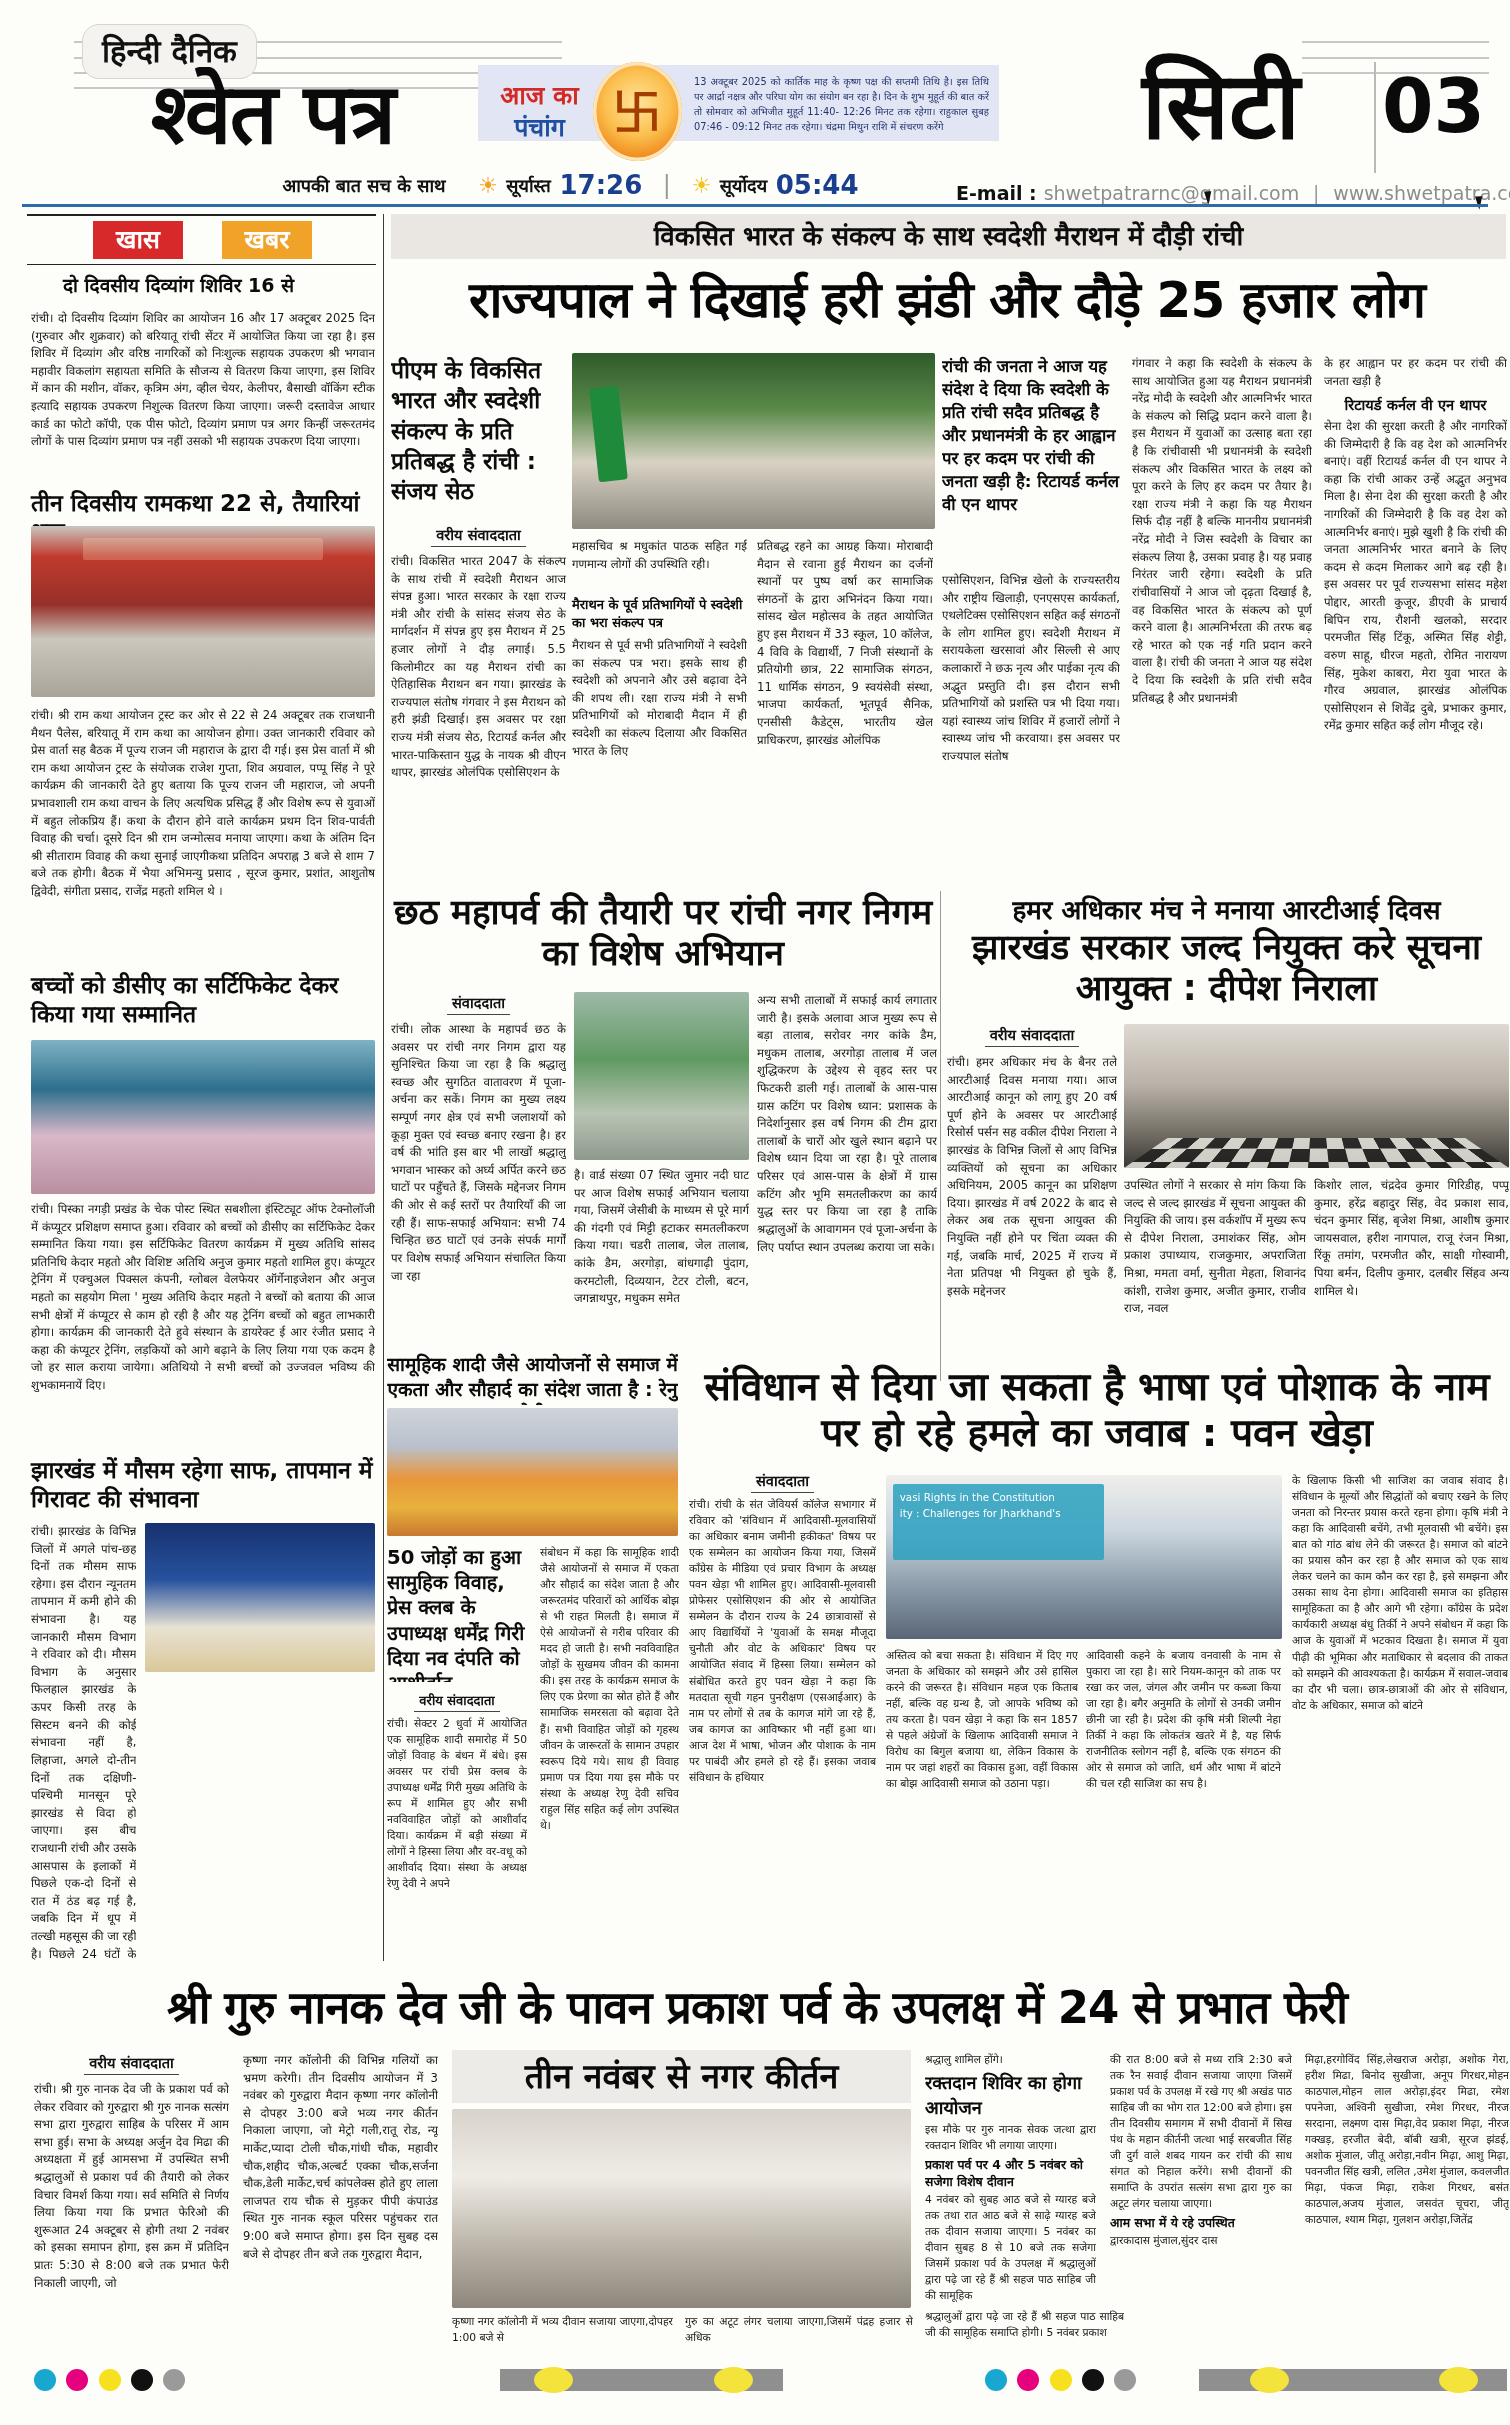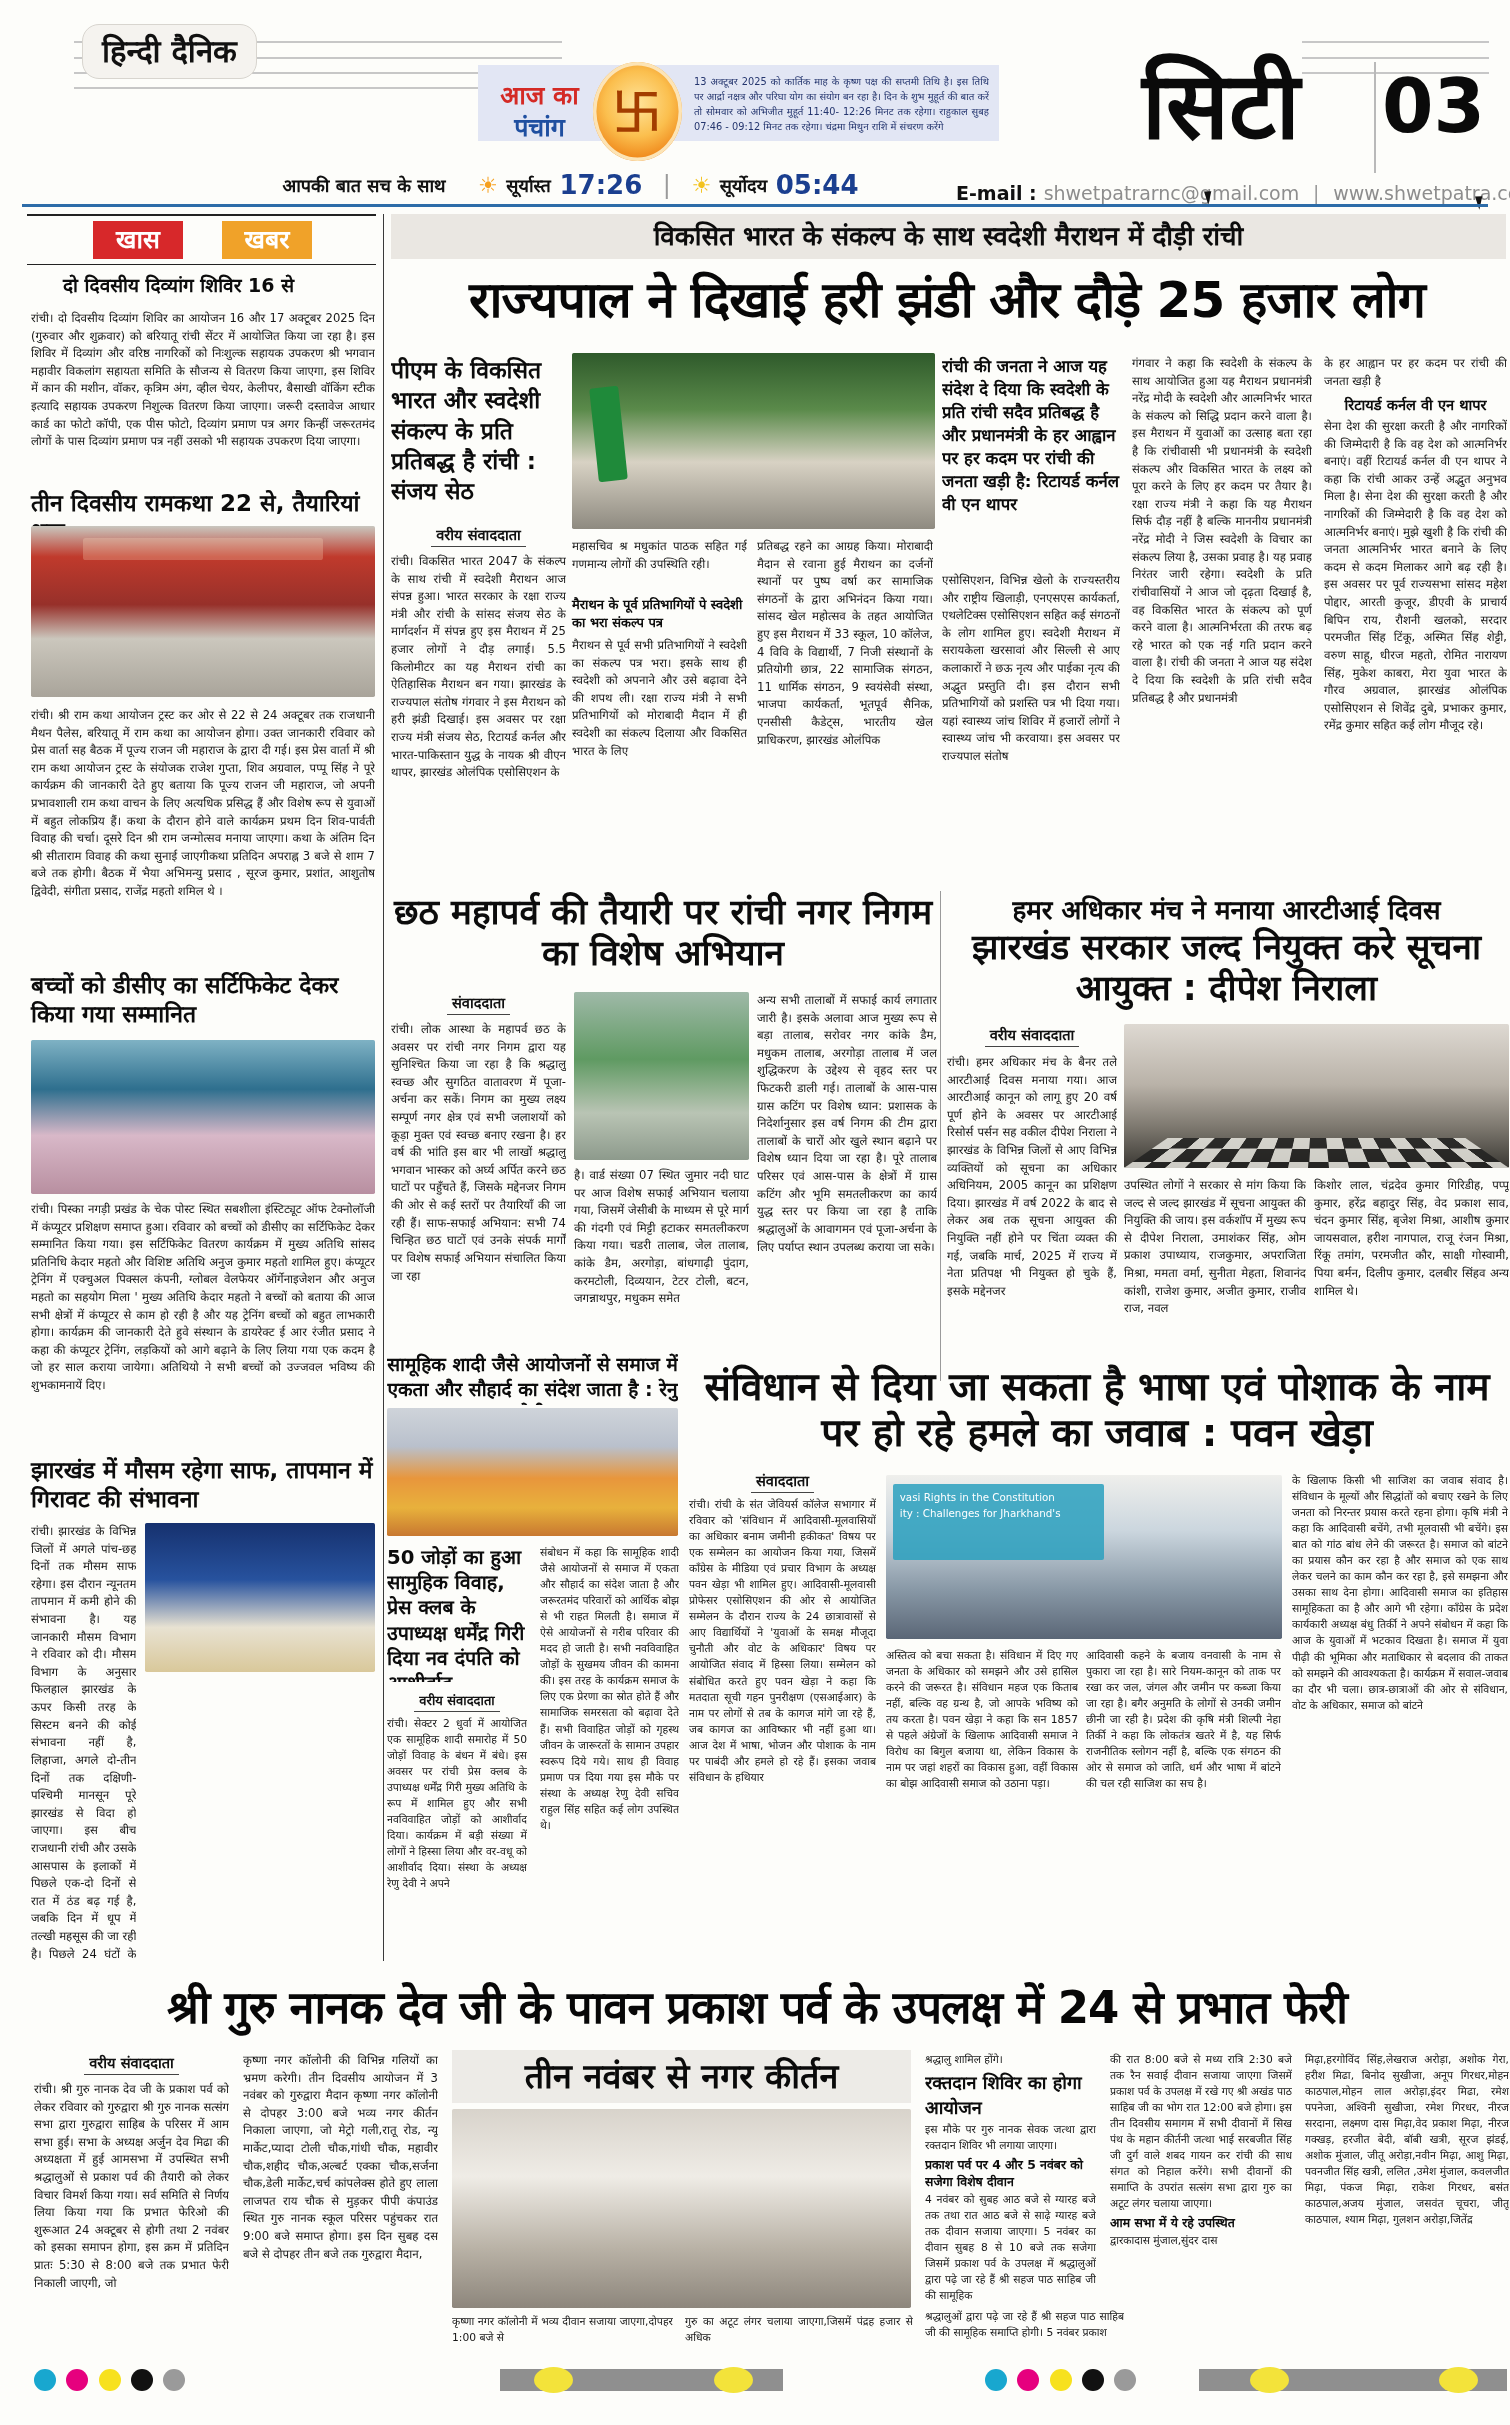--- a/index.html
+++ b/index.html
@@ -28,20 +28,21 @@
   <div class="abs hairline" style="left:74px;top:57px;width:488px;"></div>
   <div class="abs hairline" style="left:74px;top:72px;width:488px;"></div>
   <div class="abs hairline" style="left:74px;top:87px;width:488px;"></div>
   <div class="abs hairline" style="left:1302px;top:41px;width:187px;"></div>
   <div class="abs hairline" style="left:1302px;top:57px;width:187px;"></div>
   <div class="abs hairline" style="left:1302px;top:72px;width:187px;"></div>
 
   <div class="abs" style="left:82px;top:24px;width:173px;height:53px;background:#f5f3ef;border:0.9px solid #d8d5cf;border-radius:17px;text-align:center;line-height:53px;font-size:31px;font-weight:bold;color:#111;">
     <span>हिन्दी दैनिक</span>
   </div>
+  <div class="abs" style="left:62px;top:67px;width:421px;text-align:center;font-size:84px;font-weight:800;letter-spacing:-1.7px;color:#0a0a0a;line-height:1.12;white-space:nowrap;overflow:hidden;">श्वेत पत्र</div>
   <div class="abs" style="left:245px;top:173px;width:238px;text-align:center;font-size:18px;font-weight:bold;color:#111;">आपकी बात सच के साथ</div>
 
   <div class="abs" style="left:478px;top:65px;width:521px;height:76px;background:#e2e6f4;">
     <div class="abs" style="left:12px;top:15.4px;width:99px;text-align:center;line-height:1.25;">
       <span style="display:block;font-size:25px;font-weight:bold;color:#d42a25;">आज का</span>
       <span style="display:block;font-size:25px;font-weight:bold;color:#1f4fa0;">पंचांग</span>
     </div>
     <div class="abs" style="left:115px;top:-3.4px;width:89px;height:99px;border-radius:50%;background:radial-gradient(circle at 50% 42%,#ffe49a 0%,#fbbf4e 45%,#f08a1d 75%,#d96b10 100%);box-shadow:0 0 0 3.4px #fce4b6 inset;text-align:center;line-height:99px;font-size:45px;color:#a33d00;font-weight:bold;">
       <span>卐</span>
     </div>

